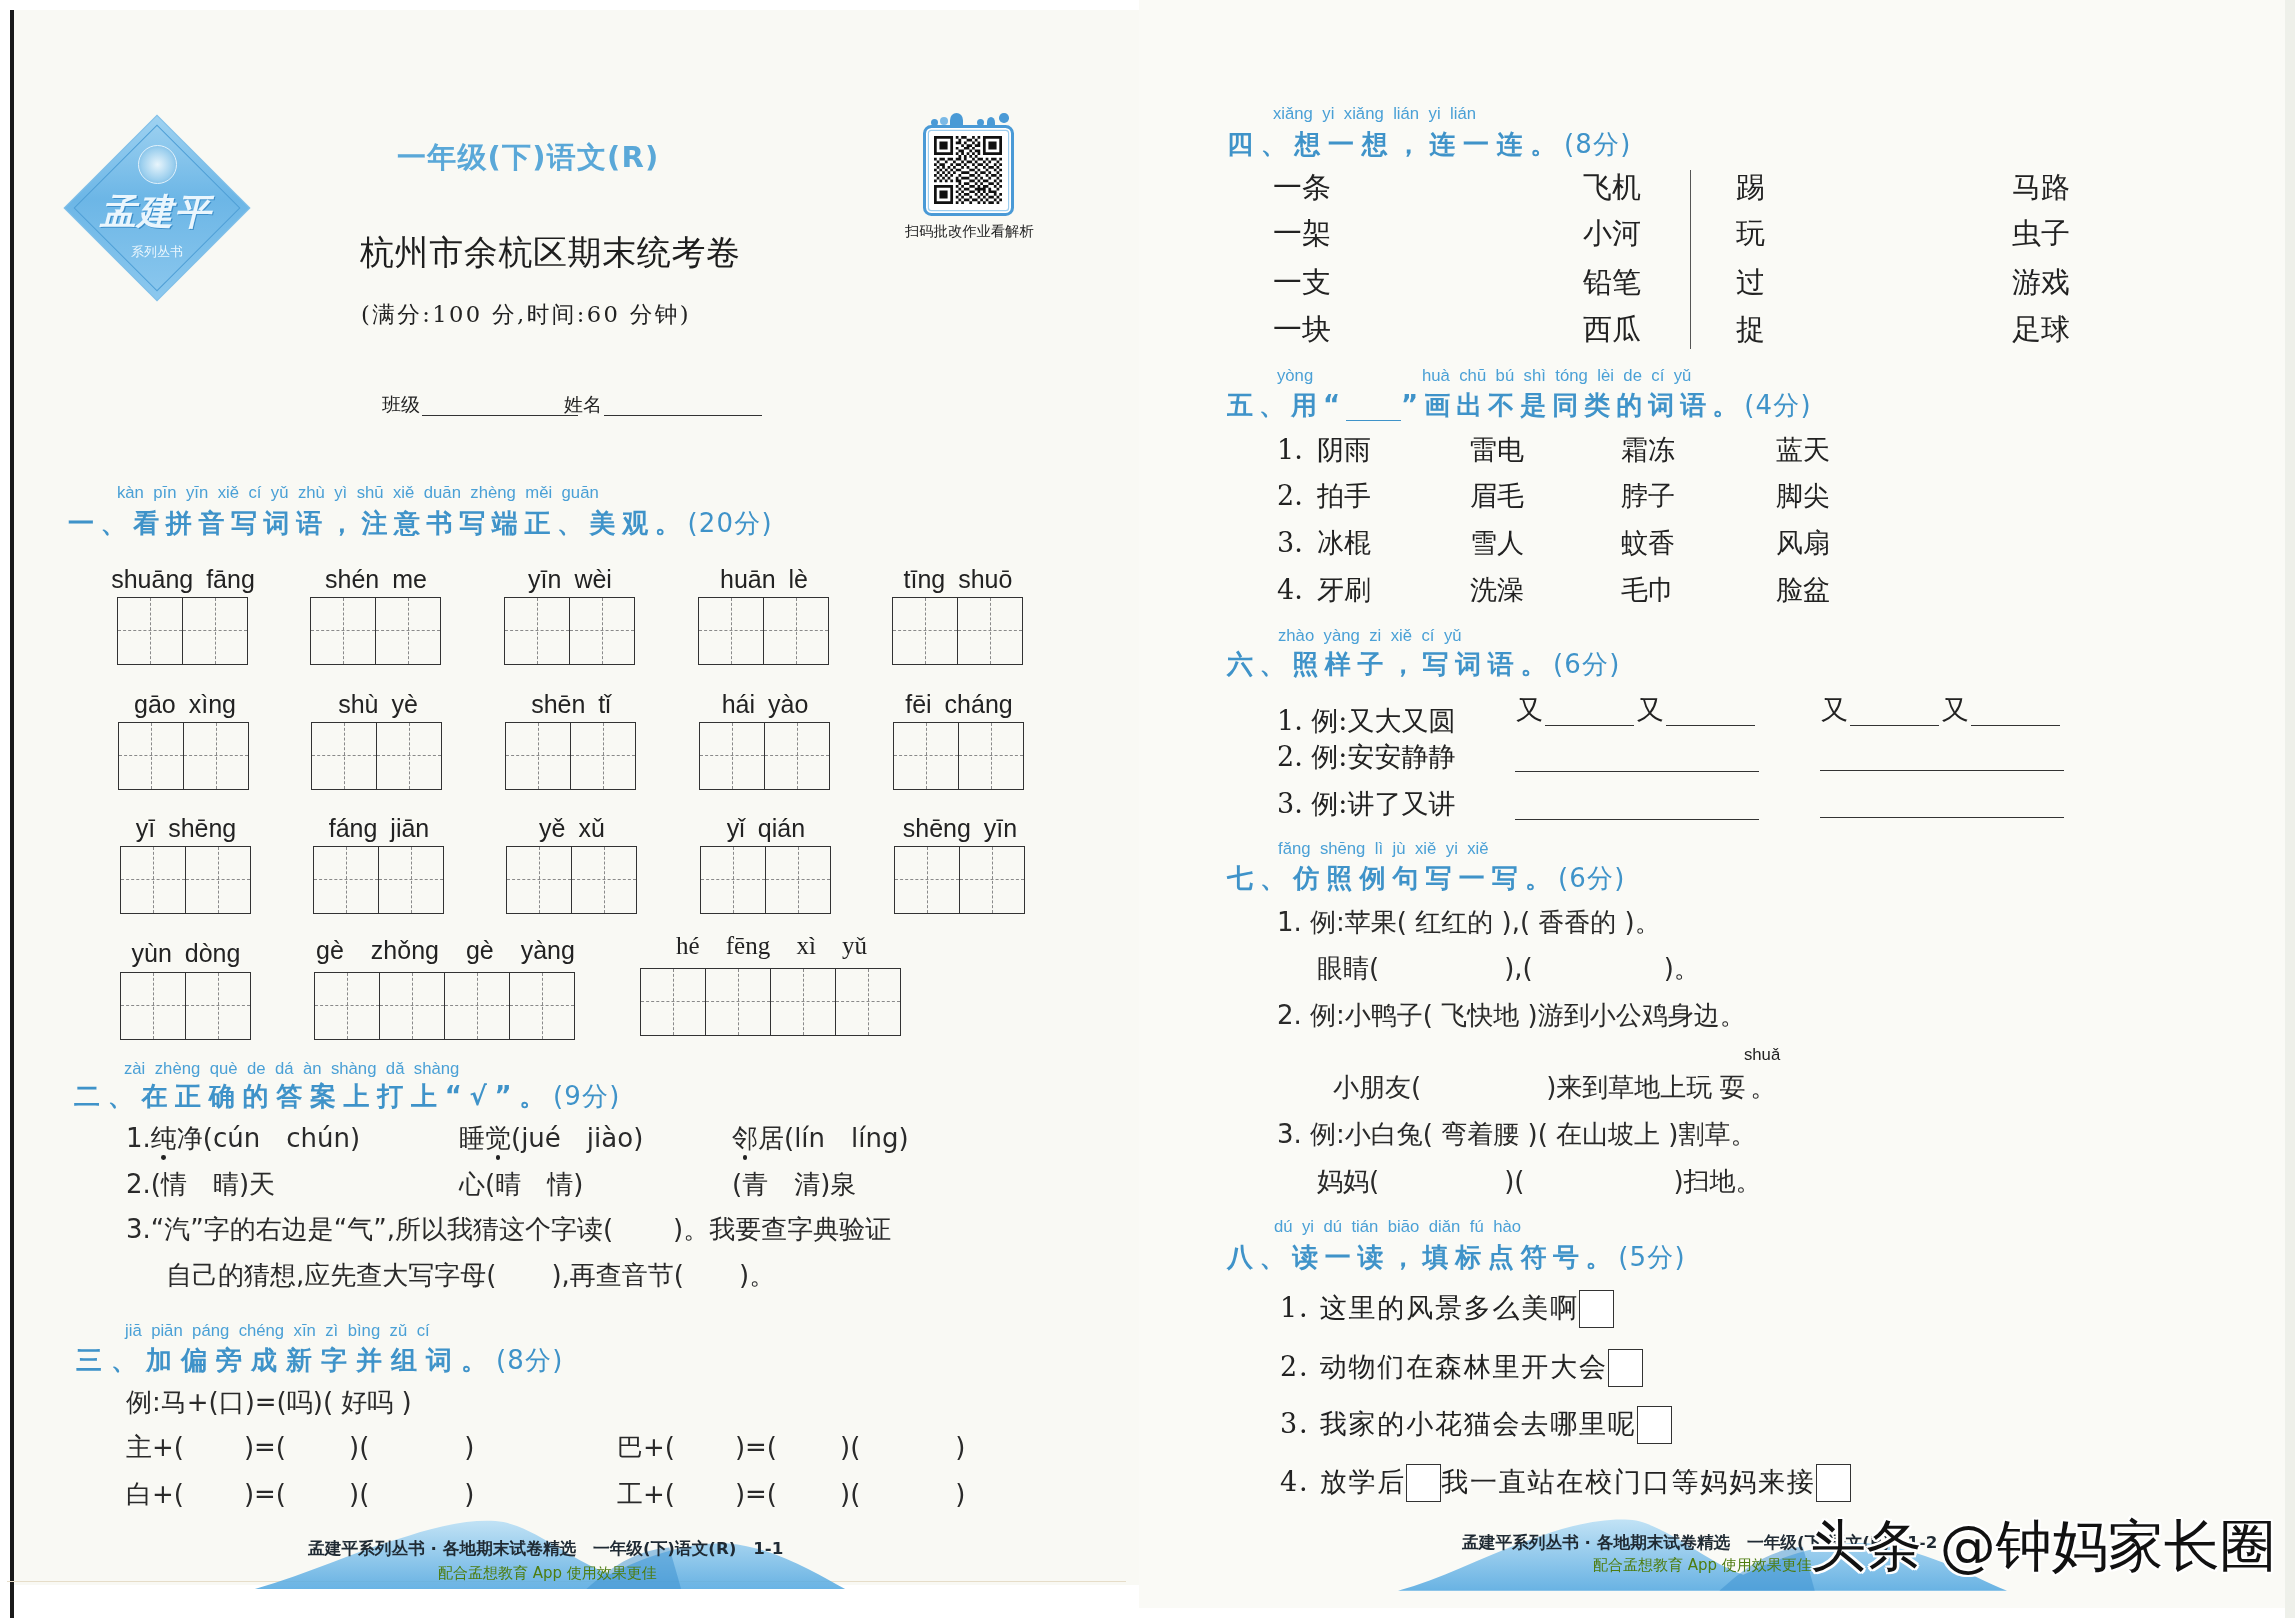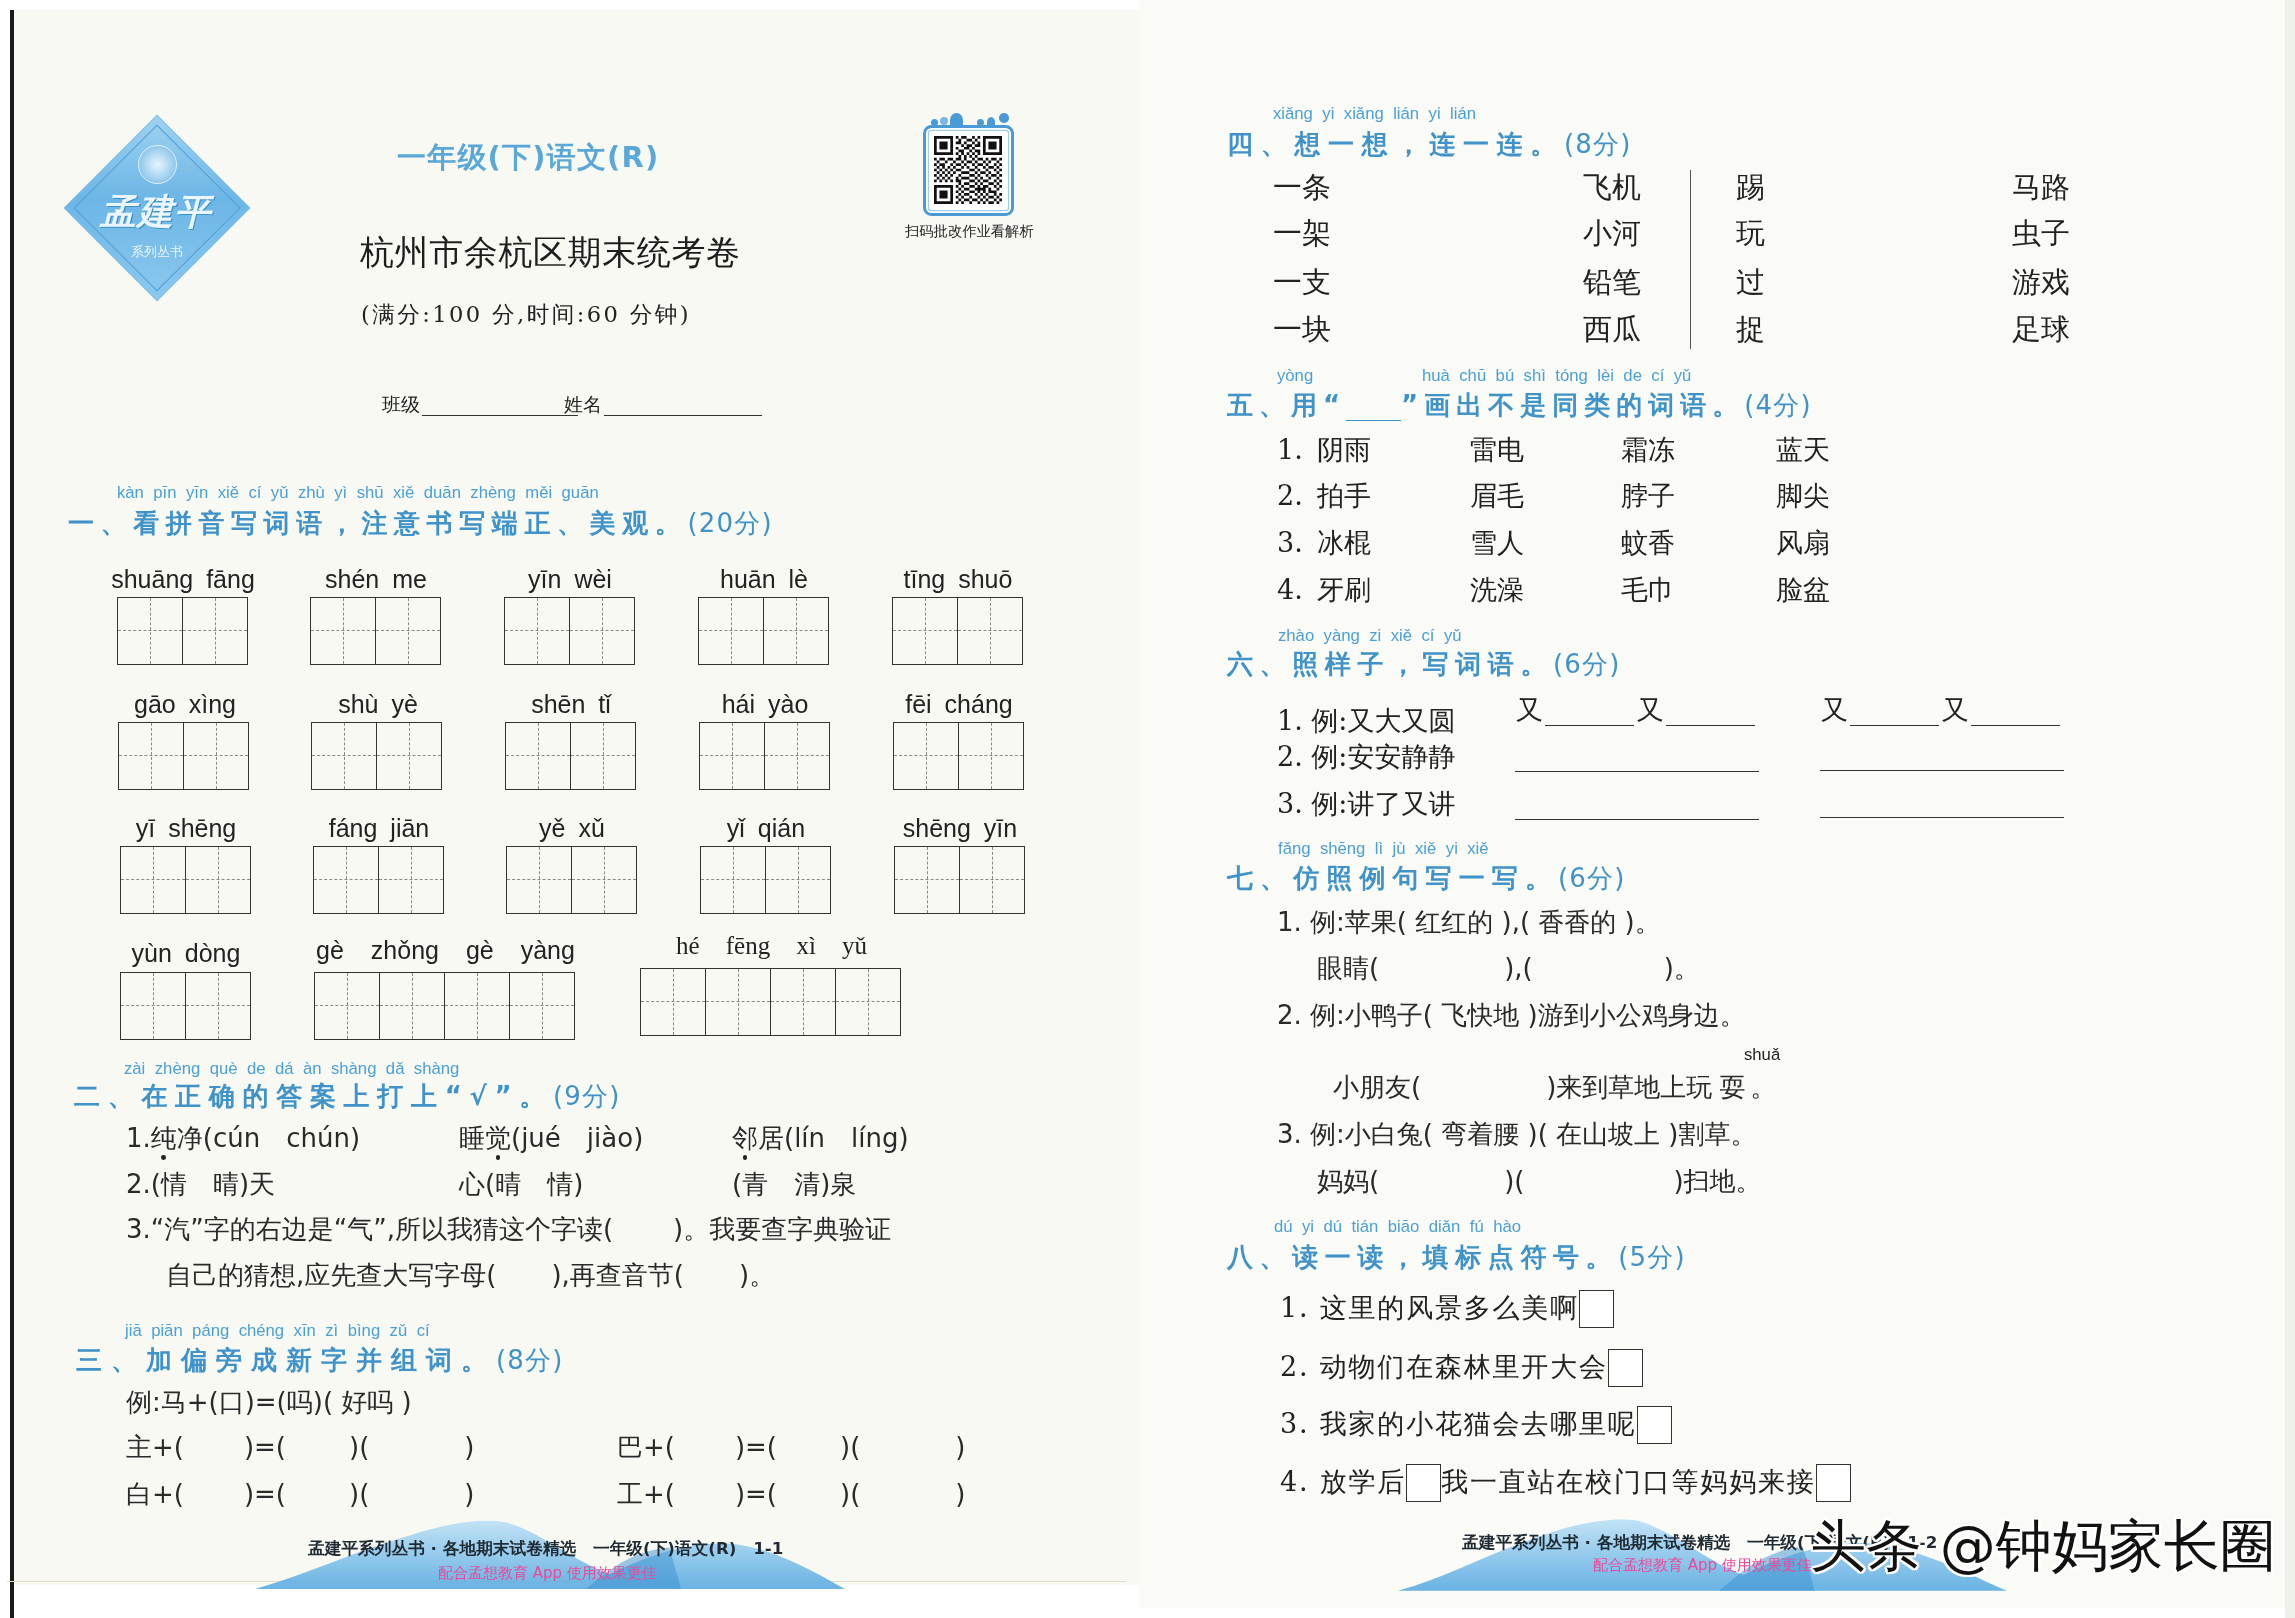--- a/index.html
+++ b/index.html
@@ -50,21 +50,21 @@
 
   .emph{position:relative;display:inline-block;}
   .emph::after{content:"";position:absolute;left:50%;bottom:-6px;width:4.8px;height:4.8px;margin-left:-2.4px;border-radius:50%;background:#222;}
   .blank{display:inline-block;height:24px;vertical-align:middle;}
   .uline{display:inline-block;border-bottom:1.8px solid #333;height:26px;vertical-align:bottom;}
   .pbox{display:inline-block;width:33px;height:36px;border:1.2px solid #333;vertical-align:middle;background:#fff;}
   .divider{left:1690px;top:170px;width:1.2px;height:179px;background:#555;}
 
   .footer-band{position:absolute;}
   .footer-l1{font-family:"DejaVu Sans",sans-serif;font-weight:bold;font-size:16.7px;line-height:20px;color:#1f2a33;}
-  .footer-l2{font-family:"DejaVu Sans",sans-serif;font-size:15px;line-height:18px;color:#ec4899;}
+  .footer-l2{font-family:"DejaVu Sans",sans-serif;font-size:15px;line-height:18px;color:#4d7c0f;}
   .watermark{left:1810px;top:1516px;font-family:"DejaVu Sans",sans-serif;font-size:56px;line-height:60px;color:#111;
     text-shadow:-2.4px 0 #fff,2.4px 0 #fff,0 -2.4px #fff,0 2.4px #fff,-1.8px -1.8px #fff,1.8px 1.8px #fff,-1.8px 1.8px #fff,1.8px -1.8px #fff;}
 </style>
 </head>
 <body>
 
 <div class="abs paper-left"></div>
 <div class="abs paper-right"></div>
 <div class="abs paper-right-edge"></div>
 <div class="abs edge-line"></div>

